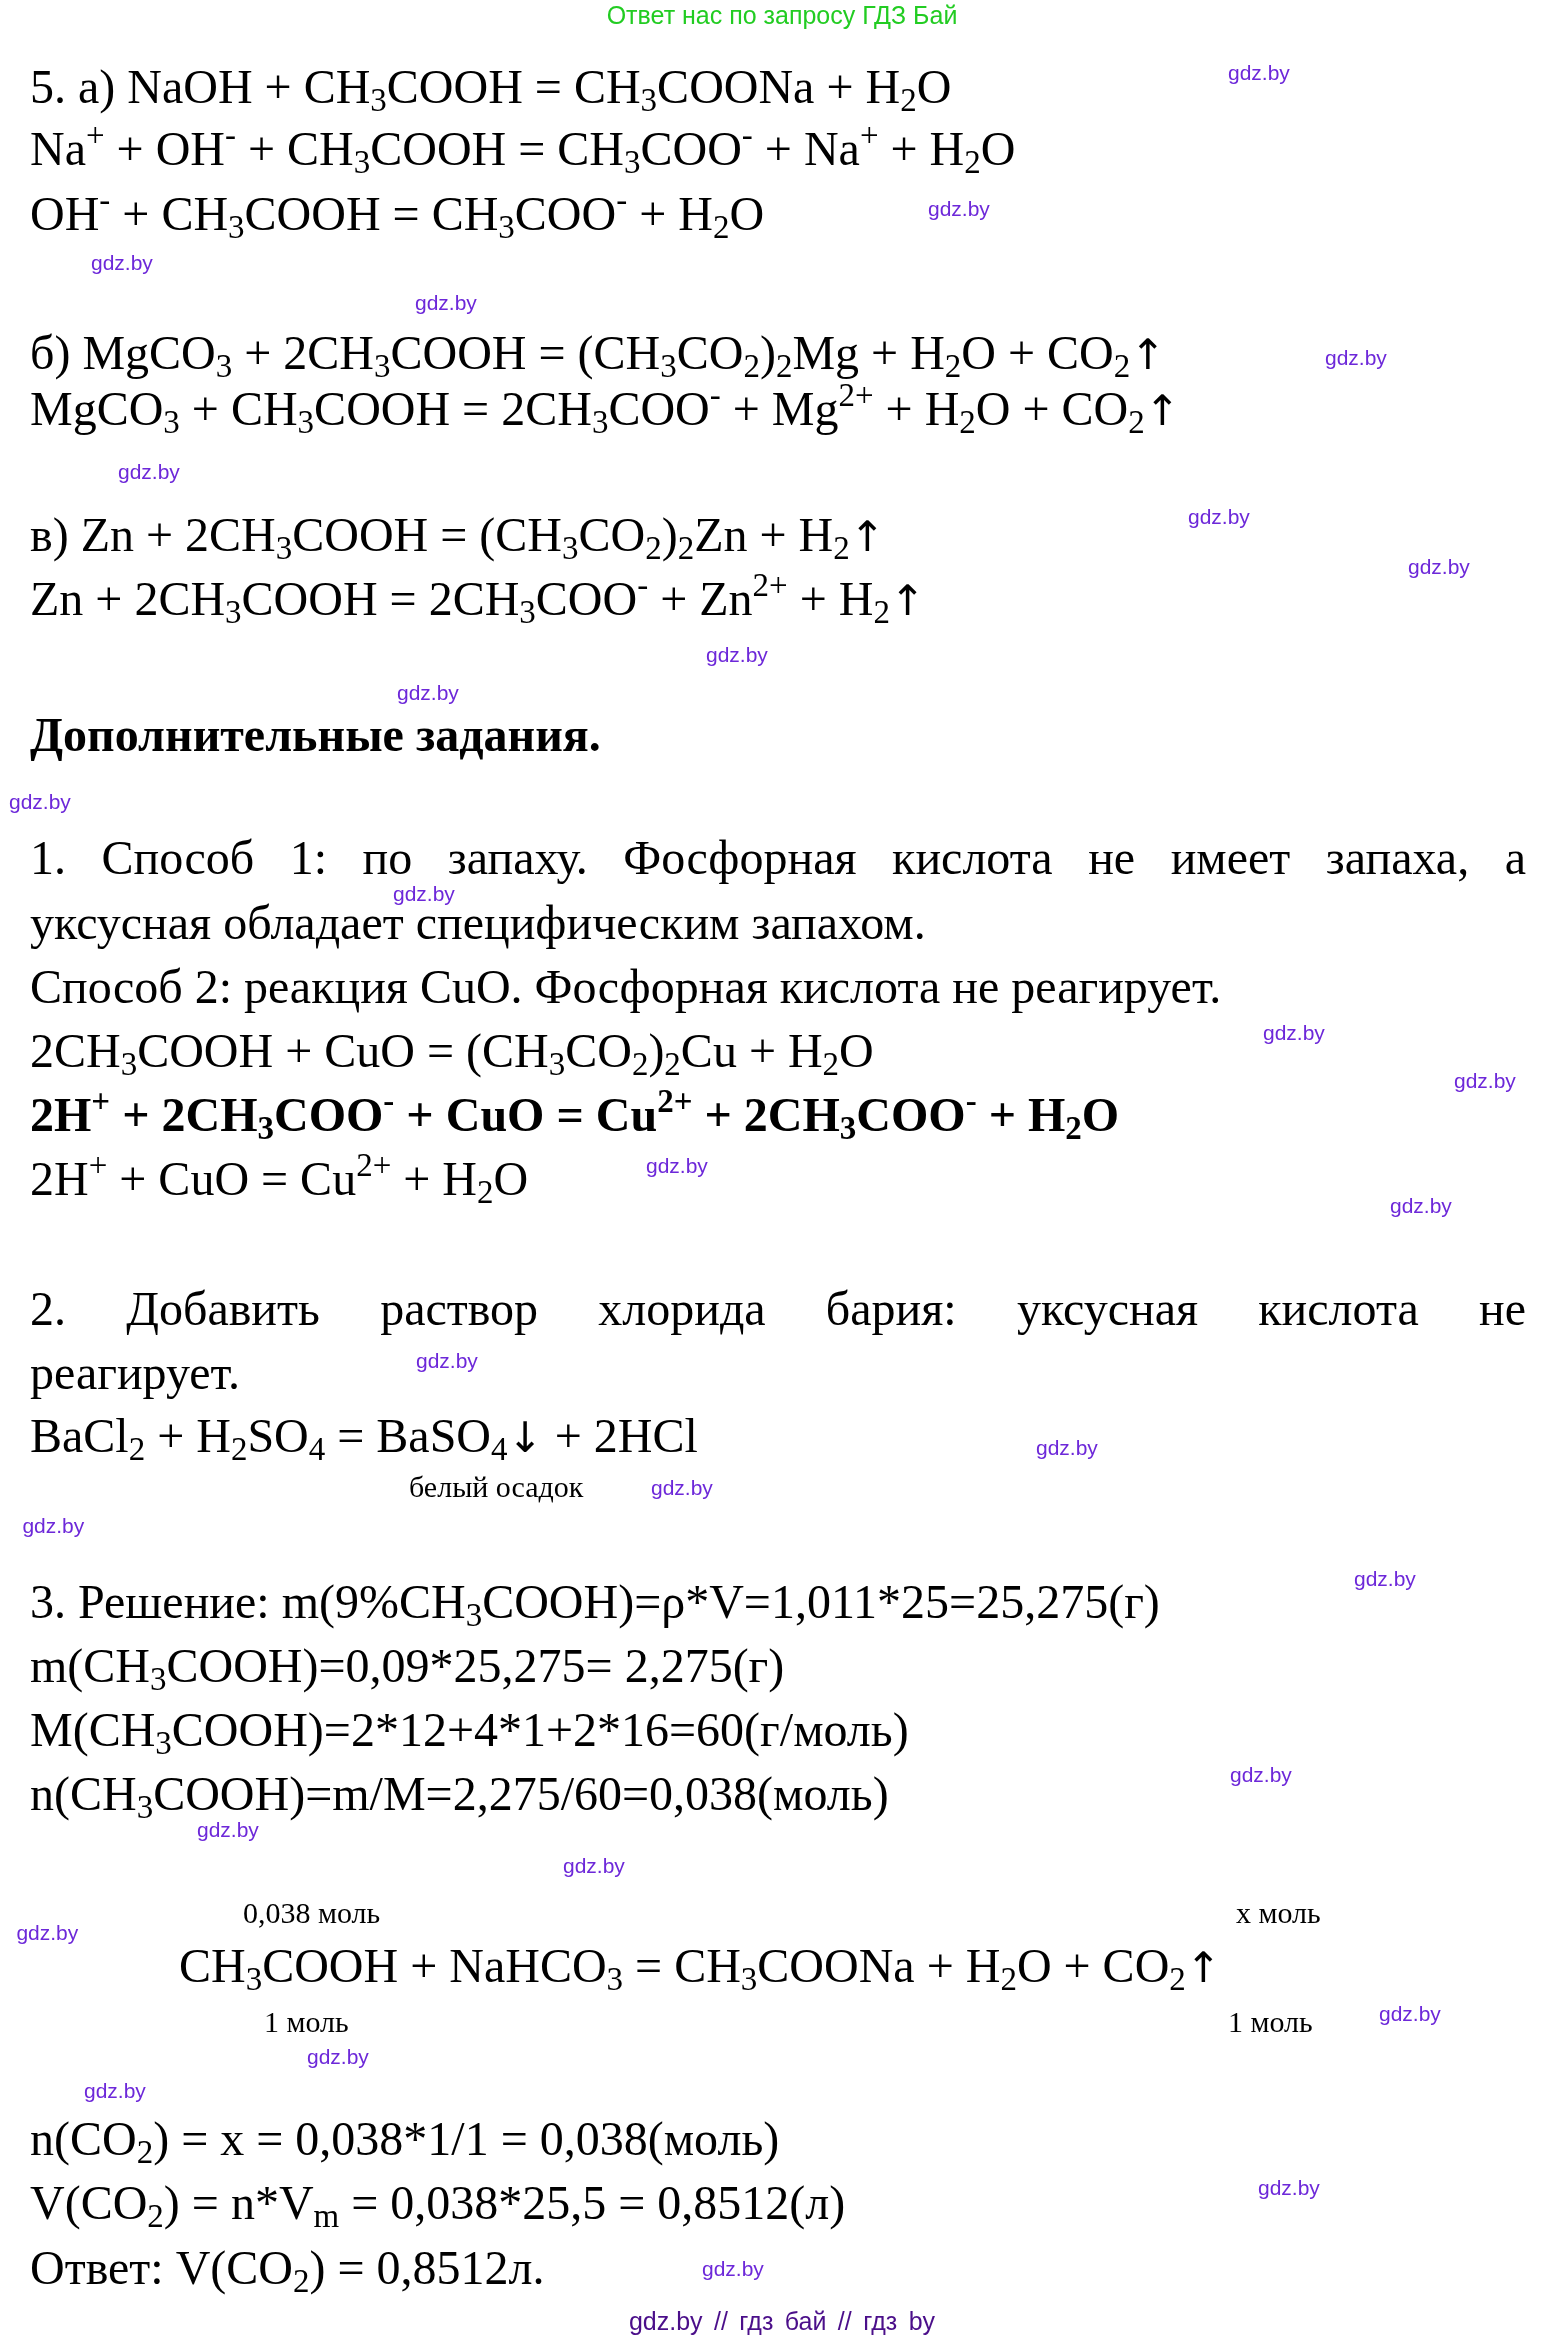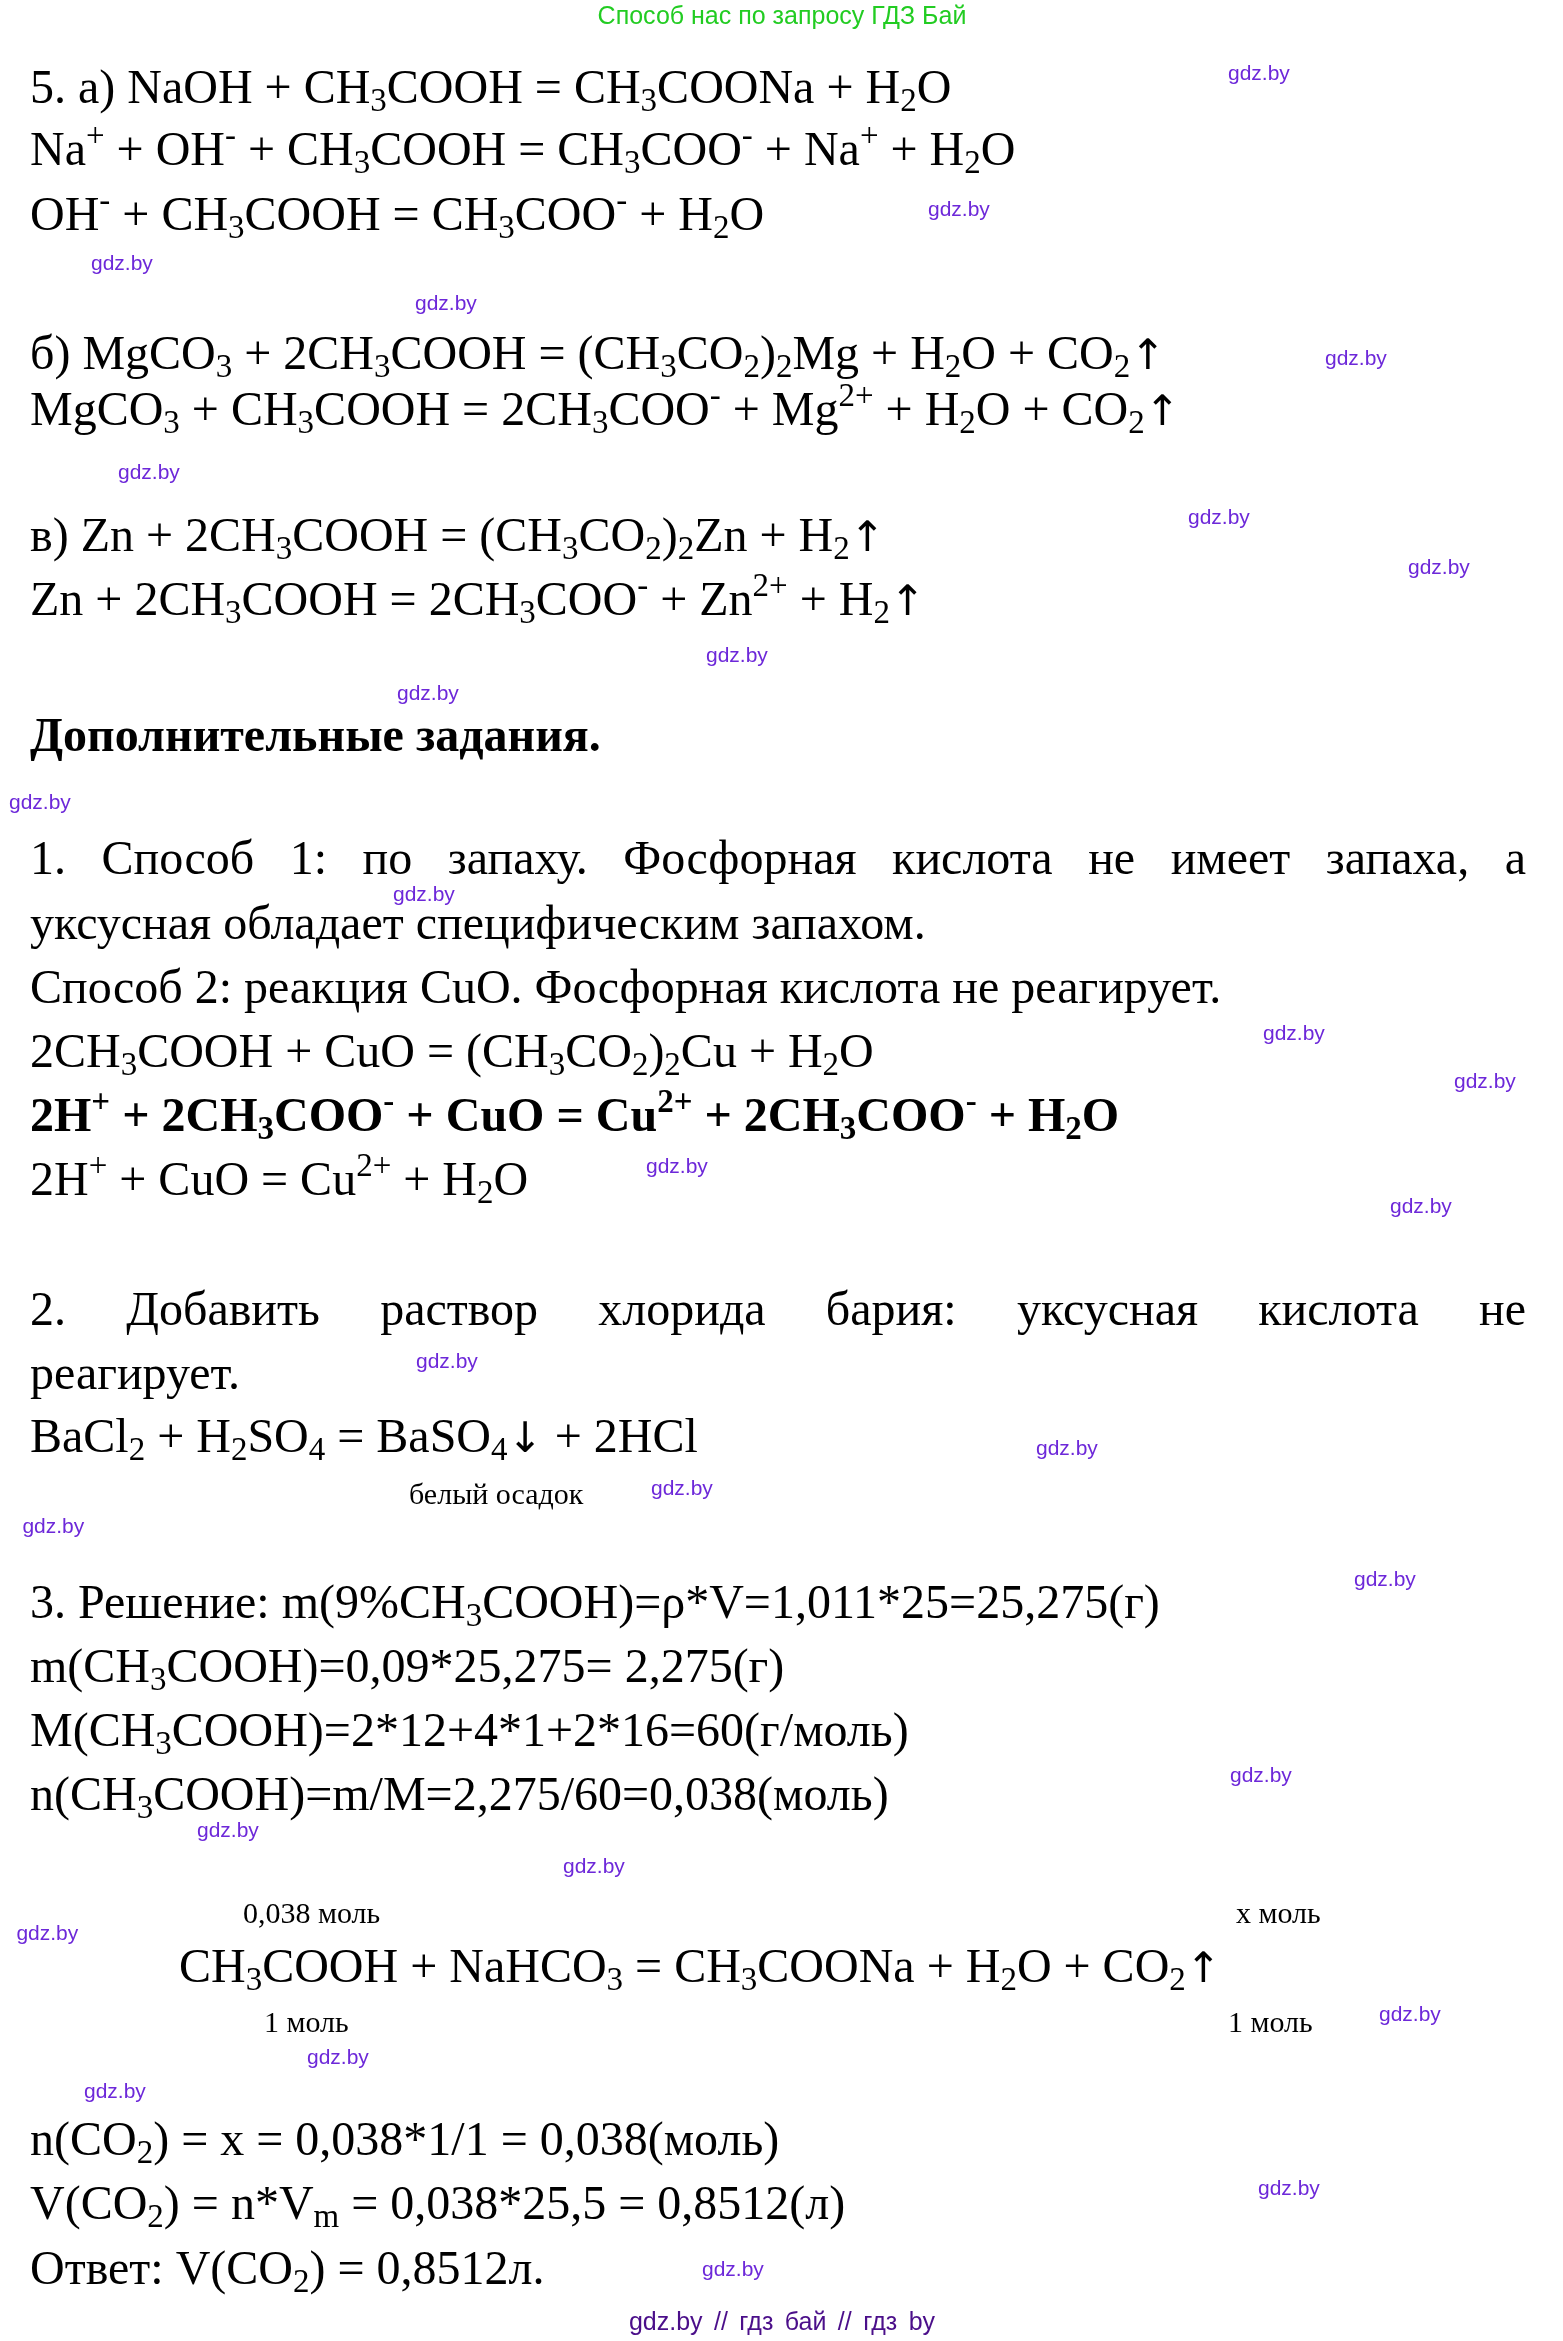--- a/index.html
+++ b/index.html
@@ -11,21 +11,21 @@
   .line sup { font-size:33px; vertical-align:19.4px; line-height:0; }
   .heading { font-weight:bold; }
   .justify { width:1496px; text-align:justify; text-align-last:justify; white-space:normal; }
   .wm { position:absolute; font-family:"Liberation Sans", sans-serif; font-size:21px; color:#6d28d9; line-height:24px; }
   .note { position:absolute; font-size:30px; line-height:33px; white-space:nowrap; }
   .arrow { font-family:"DejaVu Sans", sans-serif; font-size:42px; }
 </style>
 </head>
 <body>
 
-<div class="top-banner">Способ нас по запросу ГДЗ Бай</div>
+<div class="top-banner">Ответ нас по запросу ГДЗ Бай</div>
 
 <div class="line" style="top:57px;"><span>5. а) </span><span>NaOH + CH</span><sub>3</sub><span>COOH = CH</span><sub>3</sub><span>COONa + H</span><sub>2</sub><span>O</span></div>
 <div class="line" style="top:119px;"><span>Na</span><sup>+</sup><span> + OH</span><sup>-</sup><span> + CH</span><sub>3</sub><span>COOH = CH</span><sub>3</sub><span>COO</span><sup>-</sup><span> + Na</span><sup>+</sup><span> + H</span><sub>2</sub><span>O</span></div>
 <div class="line" style="top:184px;text-align:right;"><span>OH</span><sup>-</sup><span> + CH</span><sub>3</sub><span>COOH = CH</span><sub>3</sub><span>COO</span><sup>-</sup><span> + H</span><sub>2</sub><span>O</span></div>
 
 <div class="line" style="top:323px;"><span>б) MgCO</span><sub>3</sub><span> + 2CH</span><sub>3</sub><span>COOH = (CH</span><sub>3</sub><span>CO</span><sub>2</sub><span>)</span><sub>2</sub><span>Mg + H</span><sub>2</sub><span>O + CO</span><sub>2</sub><span class="arrow">↑</span></div>
 <div class="line" style="top:379px;"><span>MgCO</span><sub>3</sub><span> + CH</span><sub>3</sub><span>COOH = 2CH</span><sub>3</sub><span>COO</span><sup>-</sup><span> + Mg</span><sup>2+</sup><span> + H</span><sub>2</sub><span>O + CO</span><sub>2</sub><span class="arrow">↑</span></div>
 
 <div class="line" style="top:505px;"><span>в) Zn + 2CH</span><sub>3</sub><span>COOH = (CH</span><sub>3</sub><span>CO</span><sub>2</sub><span>)</span><sub>2</sub><span>Zn + H</span><sub>2</sub><span class="arrow">↑</span></div>
 <div class="line" style="top:569px;"><span>Zn + 2CH</span><sub>3</sub><span>COOH = 2CH</span><sub>3</sub><span>COO</span><sup>-</sup><span> + Zn</span><sup>2+</sup><span> + H</span><sub>2</sub><span class="arrow">↑</span></div>
@@ -35,21 +35,21 @@
 <div class="line justify" style="top:828px;">1. Способ 1: по запаху. Фосфорная кислота не имеет запаха, а</div>
 <div class="line" style="top:893px;">уксусная обладает специфическим запахом.</div>
 <div class="line" style="top:957px;">Способ 2: реакция CuO. Фосфорная кислота не реагирует.</div>
 <div class="line" style="top:1021px;"><span>2CH</span><sub>3</sub><span>COOH + CuO = (CH</span><sub>3</sub><span>CO</span><sub>2</sub><span>)</span><sub>2</sub><span>Cu + H</span><sub>2</sub><span>O</span></div>
 <div class="line" style="top:1085px;font-weight:bold;"><span>2H</span><sup>+</sup><span> + 2CH</span><sub>3</sub><span>COO</span><sup>-</sup><span> + CuO = Cu</span><sup>2+</sup><span> + 2CH</span><sub>3</sub><span>COO</span><sup>-</sup><span> + H</span><sub>2</sub><span>O</span></div>
 <div class="line" style="top:1149px;"><span>2H</span><sup>+</sup><span> + CuO = Cu</span><sup>2+</sup><span> + H</span><sub>2</sub><span>O</span></div>
 
 <div class="line justify" style="top:1279px;">2. Добавить раствор хлорида бария: уксусная кислота не</div>
 <div class="line" style="top:1343px;">реагирует.</div>
 <div class="line" style="top:1406px;"><span>BaCl</span><sub>2</sub><span> + H</span><sub>2</sub><span>SO</span><sub>4</sub><span> = BaSO</span><sub>4</sub><span class="arrow">↓</span><span> + 2HCl</span></div>
-<div class="note" style="left:409px; top:1470px;margin-top:7px;">белый осадок</div>
+<div class="note" style="left:409px; top:1470px;">белый осадок</div>
 
 <div class="line" style="top:1572px;"><span>3. Решение: m(9%CH</span><sub>3</sub><span>COOH)=ρ*V=1,011*25=25,275(г)</span></div>
 <div class="line" style="top:1636px;"><span>m(CH</span><sub>3</sub><span>COOH)=0,09*25,275= 2,275(г)</span></div>
 <div class="line" style="top:1700px;text-align:center;"><span>M(CH</span><sub>3</sub><span>COOH)=2*12+4*1+2*16=60(г/моль)</span></div>
 <div class="line" style="top:1764px;"><span>n(CH</span><sub>3</sub><span>COOH)=m/M=2,275/60=0,038(моль)</span></div>
 
 <div class="note" style="left:243px; top:1896px;">0,038 моль</div>
 <div class="note" style="left:1236px; top:1896px;">х моль</div>
 <div class="line" style="left:179px; top:1936px;"><span>CH</span><sub>3</sub><span>COOH + NaHCO</span><sub>3</sub><span> = CH</span><sub>3</sub><span>COONa + H</span><sub>2</sub><span>O + CO</span><sub>2</sub><span class="arrow">↑</span></div>
 <div class="note" style="left:264px; top:2005px;">1 моль</div>

